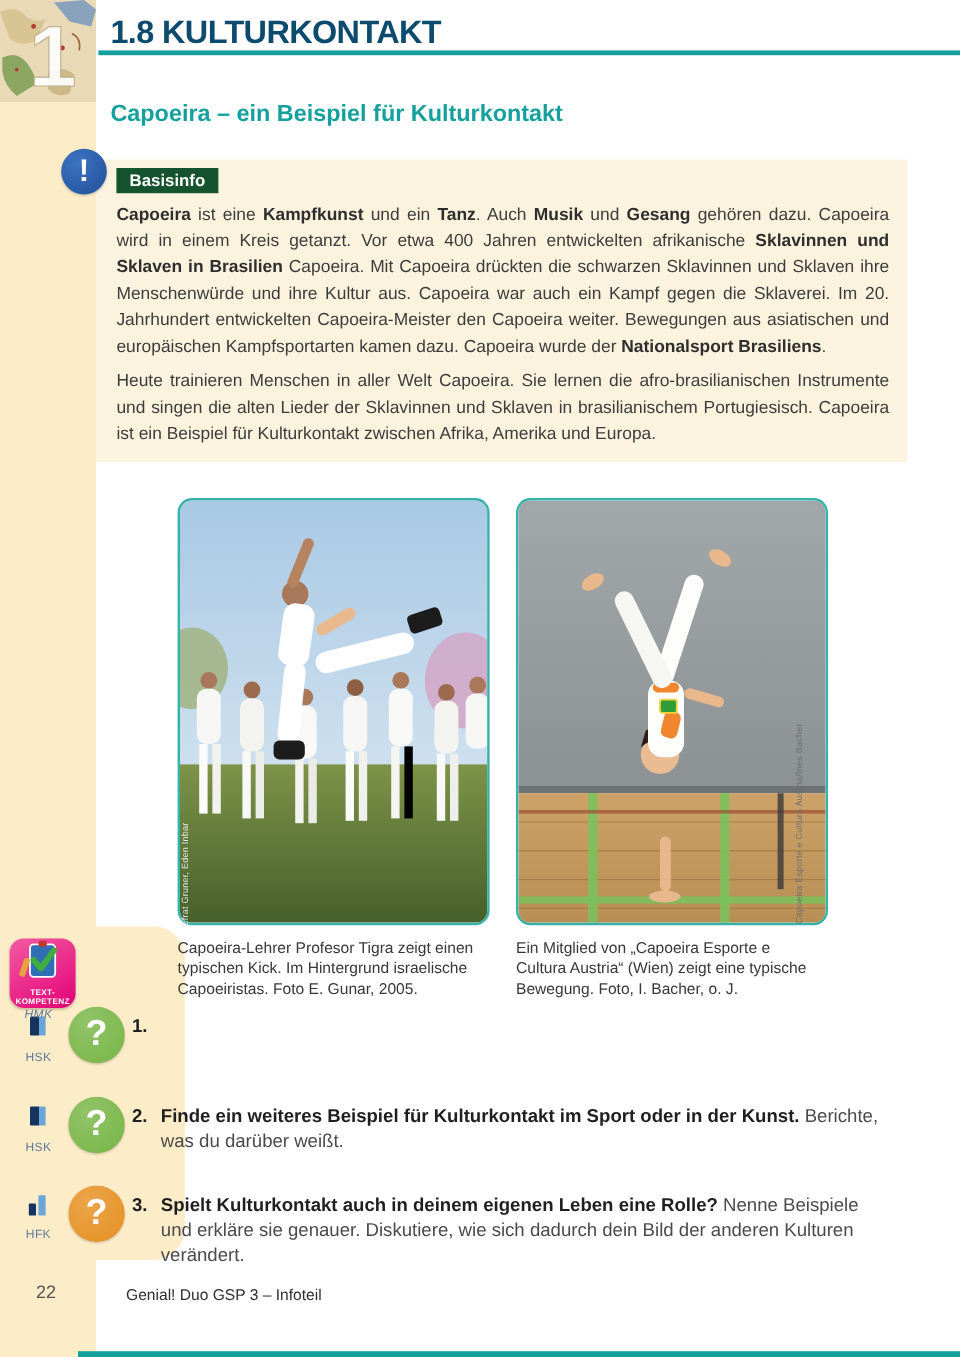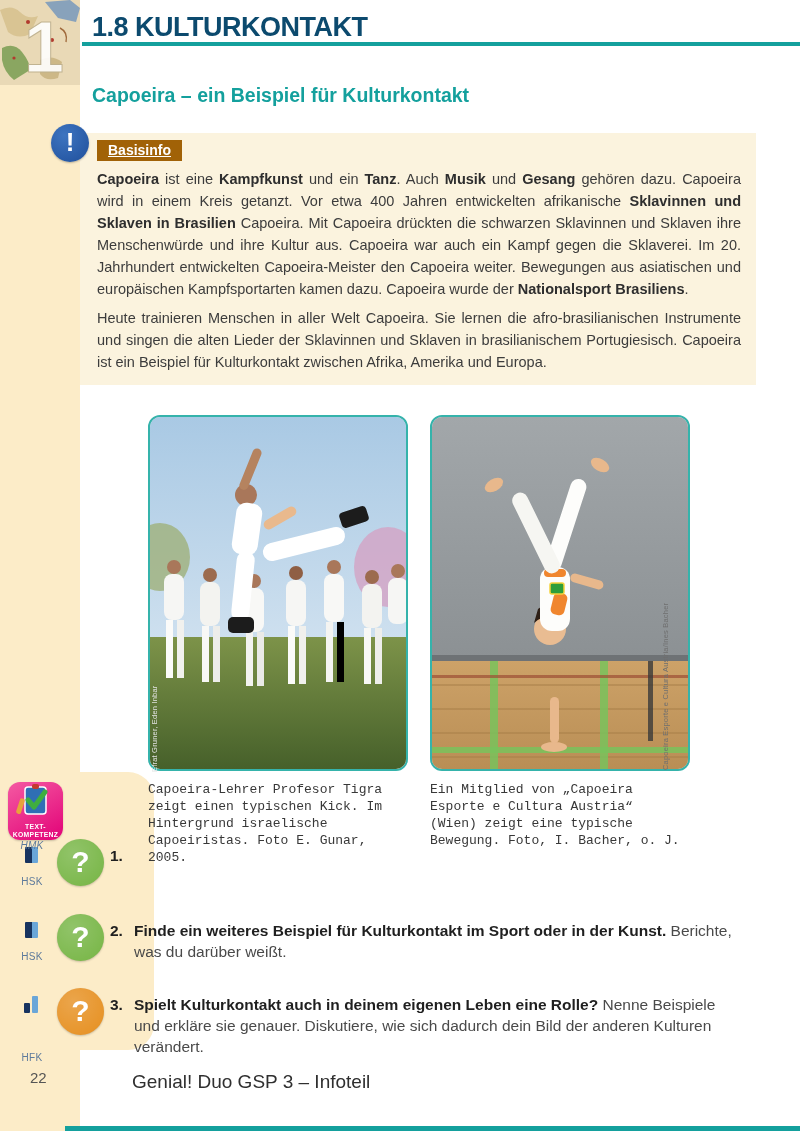--- a/index.html
+++ b/index.html
@@ -18,30 +18,30 @@
   
   .header-title { left:92px; top:12px; font-size:27px; font-weight:800; letter-spacing:-0.5px; color:#0c4a6e; font-stretch:condensed; }
   .header-rule  { left:82px; top:42px; width:718px; height:4px; background:#14a09d; }
   .section-title { left:92px; top:84px; font-size:19.5px; font-weight:800; color:#14a09d; font-stretch:condensed; }
 
   
   .basisinfo-box { left:80px; top:133px; width:676px; height:252px; background:#fbf3de; }
   .excl-icon { left:51px; top:124px; width:38px; height:38px; border-radius:50%;
     background:radial-gradient(circle at 35% 30%, #3d74c0, #1f4f9b); color:#fff;
     font-size:26px; font-weight:800; text-align:center; line-height:37px; box-shadow:0 1px 2px rgba(0,0,0,.25); }
-  .basisinfo-label { left:97px; top:140px; background:#a16207; color:#fff; font-size:14px; font-weight:bold; padding:2px 11px 3px 11px;text-decoration:underline; }
+  .basisinfo-label { left:97px; top:140px; background:#14532d; color:#fff; font-size:14px; font-weight:bold; padding:2px 11px 3px 11px; }
   .basisinfo-text { left:97px; top:168px; width:644px; font-size:14.5px; line-height:22px; text-align:justify; color:#3c3c3c; }
   .basisinfo-text p + p { margin-top:7px; }
   .b { font-weight:bold; color:#2e2e2e; }
 
   
   .figure { top:415px; width:260px; height:356px; border:2.5px solid #35b3ab; border-radius:12px; overflow:hidden; background:#dfe6ea; }
   .fig-left  { left:148px; }
   .fig-right { left:430px; }
-  .caption { top:782px; font-size:13px; line-height:1.3; color:#383838;font-family:Liberation Mono, monospace; }
+  .caption { top:782px; font-size:13px; line-height:1.3; color:#383838; }
   .cap-left  { left:148px; width:248px; }
   .cap-right { left:430px; width:255px; }
   .vcredit { font-size:7.5px; color:#6f6f6f; transform:rotate(-90deg); transform-origin:left top; white-space:nowrap; letter-spacing:.2px; }
   .vcredit-left  { left:150px; top:772px; color:#e4e4e4; }
   .vcredit-right { left:661px; top:770px; }
 
   
   .badge { left:8px; top:782px; width:55px; height:58px; border-radius:12px;
     background:linear-gradient(150deg,#f45aa2,#e20177); box-shadow:0 1px 2px rgba(0,0,0,.2);
     text-align:center; }
@@ -52,21 +52,21 @@
   .tag-icon-bars span { position:absolute; bottom:0; border-radius:1px; }
   .tag-label { width:50px; text-align:center; font-size:10px; color:#5d7a9b; letter-spacing:.3px; }
   .q-circle { width:47px; height:47px; border-radius:50%; color:#fff; font-size:30px; font-weight:800;
     text-align:center; line-height:46px; box-shadow:0 1px 2px rgba(0,0,0,.2); }
   .q-text { left:110px; width:628px; font-size:15.5px; line-height:21px; color:#4a4a4a; position:absolute; padding-left:24px; font-stretch:condensed; }
   .q-num { position:absolute; left:0; top:0; font-weight:800; color:#1f1f1f; }
   .q-bold { font-weight:800; color:#1f1f1f; }
 
   
   .page-num { left:30px; top:1069px; width:40px; text-align:left; font-size:15px; color:#555; }
-  .book-title { left:105px; top:1071px; font-size:19px; color:#2f2f2f;margin-left:27px; }
+  .book-title { left:105px; top:1071px; font-size:13px; color:#2f2f2f; }
   .bottom-rule { left:65px; top:1126px; width:735px; height:5px; background:#14a09d; }
 </style>
 </head>
 <body>
 
 <div class="abs left-strip"></div>
 <div class="abs icon-panel"></div>
 
 <div class="abs map-box">
   <svg width="80" height="85" viewBox="0 0 80 85">
@@ -244,21 +244,21 @@
 <div class="abs tag-label" style="left:7px; top:951px;">HSK</div>
 <div class="abs q-circle" style="left: 57px; top: 914px; background: radial-gradient(circle at 35% 30%, rgba(255, 255, 255, 0.2), rgba(255, 255, 255, 0)), rgb(118, 181, 68);">?</div>
 <div class="q-text" style="top:920px;">
   <span class="q-num">2.</span><span class="q-bold">Finde ein weiteres Beispiel für Kulturkontakt im Sport oder in der Kunst.</span><span> Berichte, was du darüber weißt.</span>
 </div>
 
 <div class="abs tag-icon-bars" style="left:24px; top:996px; width:15px; height:17px; position:absolute;">
   <span style="left:0; width:6px; height:10px; background:#17335f;"></span>
   <span style="left:8px; width:6px; height:17px; background:#6aa6d8;"></span>
 </div>
-<div class="abs tag-label" style="left:7px; top:1024px;margin-top:28px;">HFK</div>
+<div class="abs tag-label" style="left:7px; top:1024px;">HFK</div>
 <div class="abs q-circle" style="left: 57px; top: 988px; background: radial-gradient(circle at 35% 30%, rgba(255, 255, 255, 0.2), rgba(255, 255, 255, 0)), rgb(230, 143, 31);">?</div>
 <div class="q-text" style="top:994px;">
   <span class="q-num">3.</span><span class="q-bold">Spielt Kulturkontakt auch in deinem eigenen Leben eine Rolle?</span><span> Nenne Beispiele und erkläre sie genauer.  Diskutiere, wie sich dadurch dein Bild der anderen Kulturen verändert.</span>
 </div>
 
 <div class="abs page-num">22</div>
 <div class="abs book-title">Genial! Duo GSP 3 – Infoteil</div>
 <div class="abs bottom-rule"></div>
 
 </body></html>

